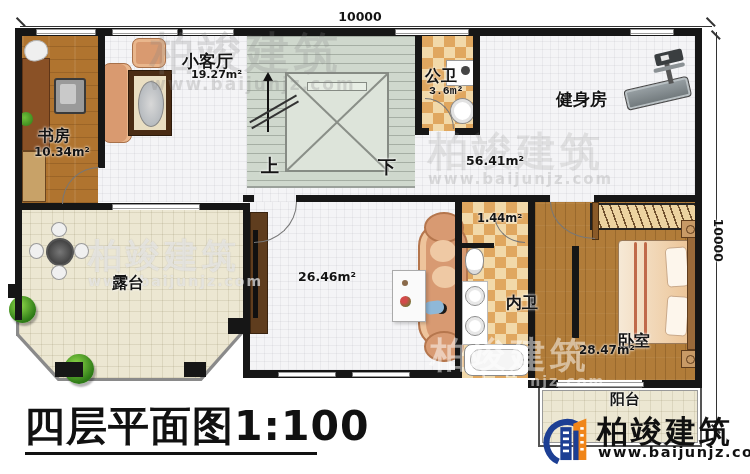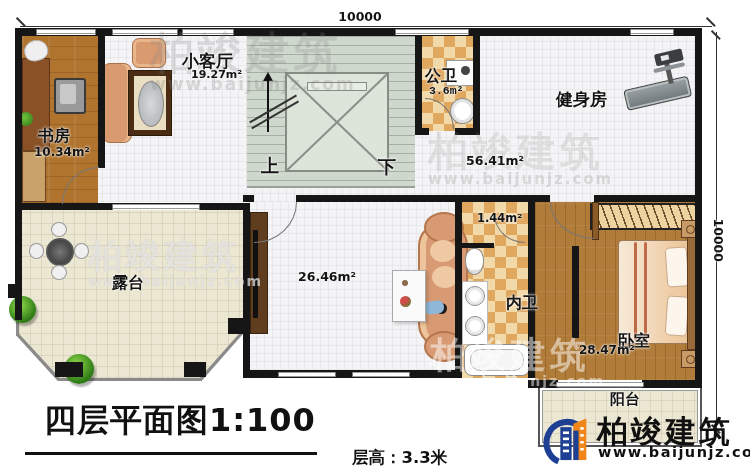--- a/index.html
+++ b/index.html
@@ -207,23 +207,22 @@
 
   <div class="abs" style="left:20px;top:26px;width:692px;height:1px;background:#333;"></div>
   <div class="abs" style="left:15px;top:21px;width:12px;height:1.5px;background:#333;transform:rotate(45deg);"></div>
   <div class="abs" style="left:705px;top:21px;width:12px;height:1.5px;background:#333;transform:rotate(45deg);"></div>
   <div class="label" style="left:330px;top:9px;width:60px;text-align:center;font-size:12.5px;">10000</div>
   <div class="abs" style="left:716px;top:32px;width:1px;height:400px;background:#333;"></div>
   <div class="abs" style="left:710px;top:34px;width:12px;height:1.5px;background:#333;transform:rotate(45deg);"></div>
   <div class="abs" style="left:710px;top:428px;width:12px;height:1.5px;background:#333;transform:rotate(45deg);"></div>
   <div class="label" style="left:697px;top:232px;width:42px;text-align:center;font-size:12.5px;transform:rotate(90deg);">10000</div>
 
-  <div class="title-text" style="left:24px;top:399px;font-size:32px;letter-spacing:1px;margin-left:20px;">四层平面图1:100</div>
+  <div class="title-text" style="left:24px;top:399px;font-size:41px;letter-spacing:1px;">四层平面图1:100</div>
   <div class="abs" style="left:25px;top:452px;width:292px;height:3px;background:#111;"></div>
-  <div class="title-text" style="left:352px;top:447px;font-size:16.5px;">层高：3.3米</div>
 
   <div class="abs" style="left:543px;top:413px;width:200px;height:60px;">
     <svg width="52" height="56" viewBox="0 0 60 64" style="position:absolute;left:0;top:0;">
       <circle cx="28" cy="34" r="24" fill="none" stroke="#1d3f94" stroke-width="7" stroke-dasharray="76 76" transform="rotate(115 28 34)"></circle>
       <rect x="20" y="16" width="13" height="38" fill="#1d3f94"></rect>
       <rect x="23" y="21" width="7" height="3" fill="#fff"></rect>
         <rect x="23" y="28" width="7" height="3" fill="#fff"></rect>
       <rect x="23" y="35" width="7" height="3" fill="#fff"></rect>
         <rect x="23" y="42" width="7" height="3" fill="#fff"></rect>
       <polygon points="35,12 50,6 50,54 35,54" fill="#f08519"></polygon>

